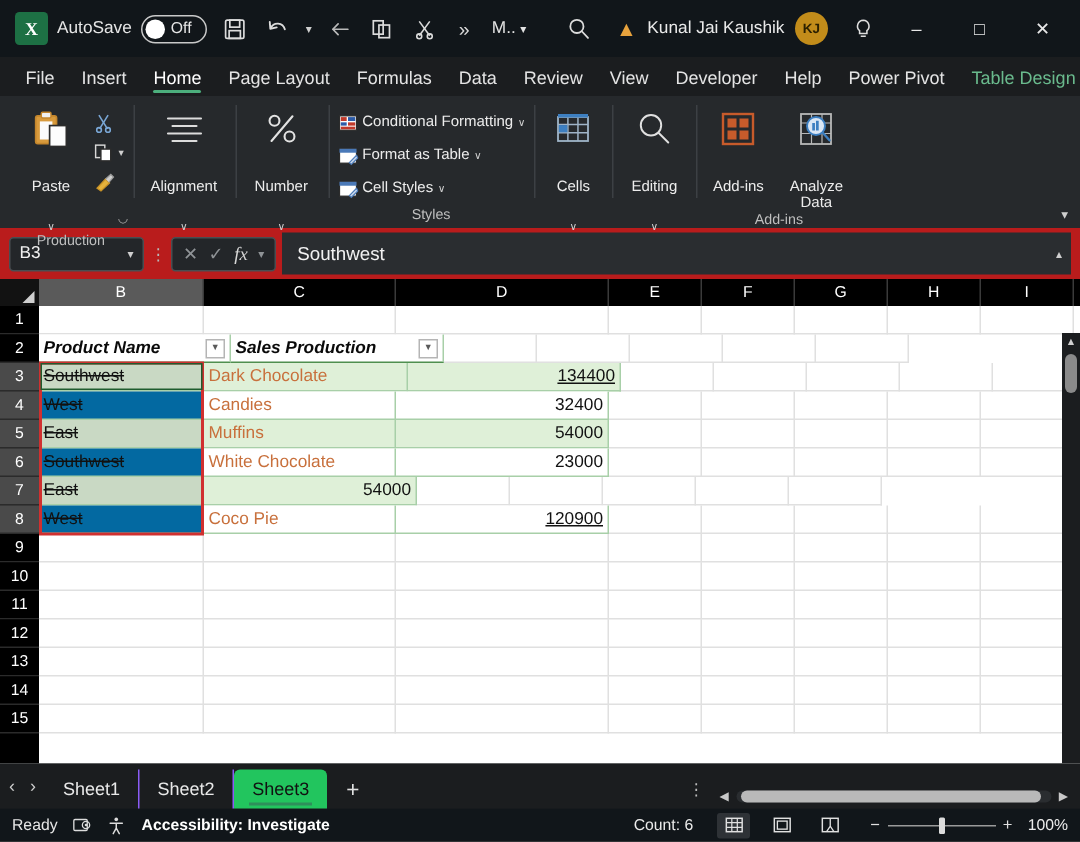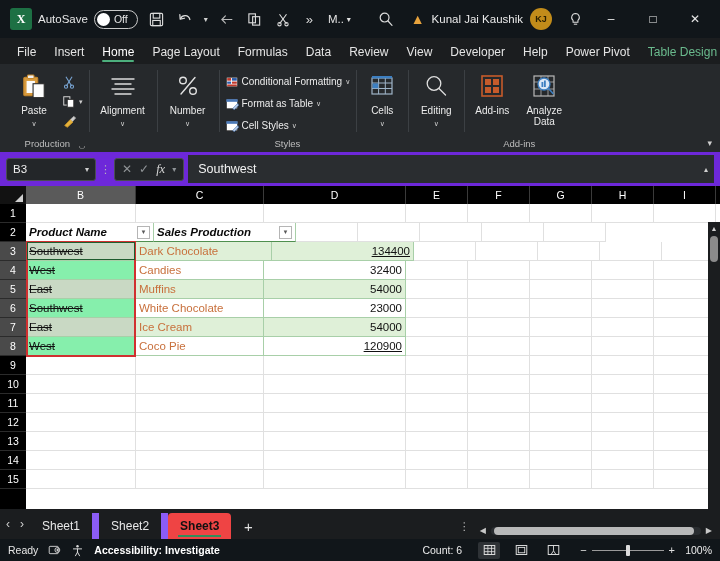--- a/index.html
+++ b/index.html
@@ -47,33 +47,33 @@
   .rtab.tabledesign { color: #6aba8d; }
   .rt-spacer { flex:1; }
 
   
   .ribbon { height: 88px; background: #26292c; flex:none; display:flex; position:relative; padding-left:6px; }
   .rgroup { display:flex; flex-direction:column; align-items:center; justify-content:flex-start;
             padding: 4px 4px 0 4px; position:relative; }
   .rgroup + .rgroup::before { content:""; position:absolute; left:0; top:6px; bottom:20px; width:1px; background:#3c4044; }
   .rg-items { display:flex; align-items:flex-start; gap:2px; flex:1; }
   .rg-label { font-size: 9.5px; color:#bfbfbf; text-align:center; padding-bottom:3px; width:100%; }
-  .bigbtn { width: 48px; display:flex; flex-direction:column; align-items:center; gap:4px; padding-top:3px; }
+  .bigbtn { width: 48px; display:flex; flex-direction:column; align-items:center; gap:18px; padding-top:3px; }
   .bigbtn .bi { height: 30px; display:flex; align-items:center; justify-content:center; }
   .bigbtn .bl { font-size: 10px; color:#ececec; text-align:center; line-height:11px; }
   .bigbtn .bc { font-size: 7px; color:#d0d0d0; line-height:7px; }
   .smallcol { display:flex; flex-direction:column; gap:1px; padding-top:4px; }
   .smallbtn { display:flex; align-items:center; gap:3px; height:19px; padding:0 2px; }
   .smallbtn .sl { font-size:10px; color:#ececec; white-space:nowrap; }
   .smallbtn .sc { font-size:7px; color:#cfcfcf; }
   .dialog-launcher { position:absolute; right:3px; bottom:2px; color:#b9b9b9; font-size:8px; }
   .ribbon-collapse { position:absolute; right:8px; bottom:4px; color:#cfcfcf; font-size:9px; }
 
   
-  .formulabar { height: 34px; background:#6d28d9; display:flex; align-items:center; padding: 0 6px; gap:4px; flex:none; }
+  .formulabar { height: 34px; background:#b91c1c; display:flex; align-items:center; padding: 0 6px; gap:4px; flex:none; }
   .namebox { width: 90px; height: 23px; background:#232629; border:1px solid #4a4e52; border-radius:3px;
              display:flex; align-items:center; padding:0 6px; color:#f0f0f0; font-size:11.5px; }
   .namebox .nb-caret { margin-left:auto; font-size:8px; color:#cfcfcf; }
   .fb-dots { color:#b9b9b9; font-size:11px; width:10px; text-align:center; }
   .fx-group { display:flex; align-items:center; gap:7px; height:23px; padding:0 7px; background:#232629;
               border:1px solid #4a4e52; border-radius:3px; }
   .fx-group span { color:#8f9396; font-size:12px; }
   .fx-group .fxi { font-family:"Liberation Serif", serif; font-style:italic; font-size:12.5px; color:#d6d6d6; }
   .fx-group .fxc { font-size:8px; }
   .fmlinput { flex:1; height:28px; background:#2a2d30; border:none; display:flex; align-items:center;
@@ -98,43 +98,43 @@
   .grow { height:19px; display:flex; }
   .gc { height:19px; border-right:1px solid #e0e0e0; border-bottom:1px solid #e0e0e0; flex:none;
         display:flex; align-items:center; padding:0 3px; font-size:11.5px; color:#111; overflow:hidden; white-space:nowrap; }
 
   
   .gc.tblhdr { background:#ffffff; border-bottom:1.5px solid #4f8f4f; border-right:1px solid #a8cfa8;
                font-style:italic; font-weight:bold; color:#0a0a0a; font-size:11.5px; }
   .gc.tbl-band { background:#dff0d8; border-right:1px solid #a8cfa8; border-bottom:1px solid #a8cfa8; }
   .gc.tbl-plain { background:#ffffff; border-right:1px solid #a8cfa8; border-bottom:1px solid #a8cfa8; }
   .gc.selband { background:#c9d9c4; }
-  .gc.selplain { background:#86efac; }
+  .gc.selplain { background:#0369a1; }
   .gc.prod { color:#c8703c; }
   .gc.num { justify-content:flex-end; color:#111; }
   .gc.strike { text-decoration: line-through; }
   .gc.underline span { text-decoration: underline; }
   .filter-btn { margin-left:auto; width:13px; height:13px; background:#ffffff; border:1px solid #b5b5b5;
                 display:flex; align-items:center; justify-content:center; color:#5a5a5a; font-size:6px; flex:none; }
 
   .selection-box { position:absolute; border:2px solid #d03030; pointer-events:none; }
   .active-cell-outline { position:absolute; border:1.5px solid #1f5c2f; pointer-events:none; }
 
   .vscroll { position:absolute; right:0; top:18px; bottom:0; width:12px; background:#1b1d1f; }
   .vscroll .vthumb { position:absolute; top:2px; left:2px; width:8px; height:26px; background:#8a8a8a; border-radius:4px; }
   .vscroll .varrow { position:absolute; left:0; width:12px; height:12px; color:#d0d0d0; font-size:7px;
                      display:flex; align-items:center; justify-content:center; }
 
   
   .sheetbar { height: 30px; background:#1b1d1f; display:flex; align-items:flex-end; flex:none; position:relative; }
   .navarrows { display:flex; align-items:center; height:30px; padding:0 6px; gap:10px; }
   .navarrows span { color:#cfcfcf; font-size:12px; }
   .stab { height:26px; display:flex; align-items:center; padding:0 12px; color:#e8e8e8; font-size:12px;
-          border-right:7px solid #8b5cf6; position:relative; }
-  .stab.active { background:#ef4444; color:#111111; border-radius:4px 4px 0 0; border-right:none; font-weight:bold; }
+          border-right:1px solid #8b5cf6; position:relative; }
+  .stab.active { background:#22c55e; color:#111111; border-radius:4px 4px 0 0; border-right:none; font-weight:normal; }
   .stab.active::after { content:""; position:absolute; left:10px; right:10px; bottom:2px; height:2px; background:#2f8f5b; }
   .addsheet { width:34px; height:26px; display:flex; align-items:center; justify-content:center; color:#e0e0e0; font-size:15px; }
   .sb-spacer { flex:1; }
   .sb-dots { color:#bbb; font-size:11px; padding:0 10px 6px 0; }
   .hscroll { display:flex; align-items:center; gap:5px; padding:0 8px 4px 0; }
   .hscroll .harr { color:#c8c8c8; font-size:8px; }
   .htrack { width:210px; height:8px; background:#2a2d30; border-radius:4px; position:relative; }
   .hthumb { position:absolute; left:3px; top:0; width:200px; height:8px; background:#b9b9b9; border-radius:4px; }
 
   
@@ -566,21 +566,20 @@
             </div>
           <div class="gc" style="width:62px"></div>
           <div class="gc" style="width:62px"></div>
           <div class="gc" style="width:62px"></div>
           <div class="gc" style="width:62px"></div>
           <div class="gc" style="width:62px"></div>
         </div>
 
         <div class="grow">
           <div class="gc tbl-band selband strike" style="width:110px">East</div>
-          <div class="gc tbl-band prod" style="width:128px">Ice Cream</div>
           <div class="gc tbl-band num" style="width:142px">
               <span>54000</span>
             </div>
           <div class="gc" style="width:62px"></div>
           <div class="gc" style="width:62px"></div>
           <div class="gc" style="width:62px"></div>
           <div class="gc" style="width:62px"></div>
           <div class="gc" style="width:62px"></div>
         </div>
 

